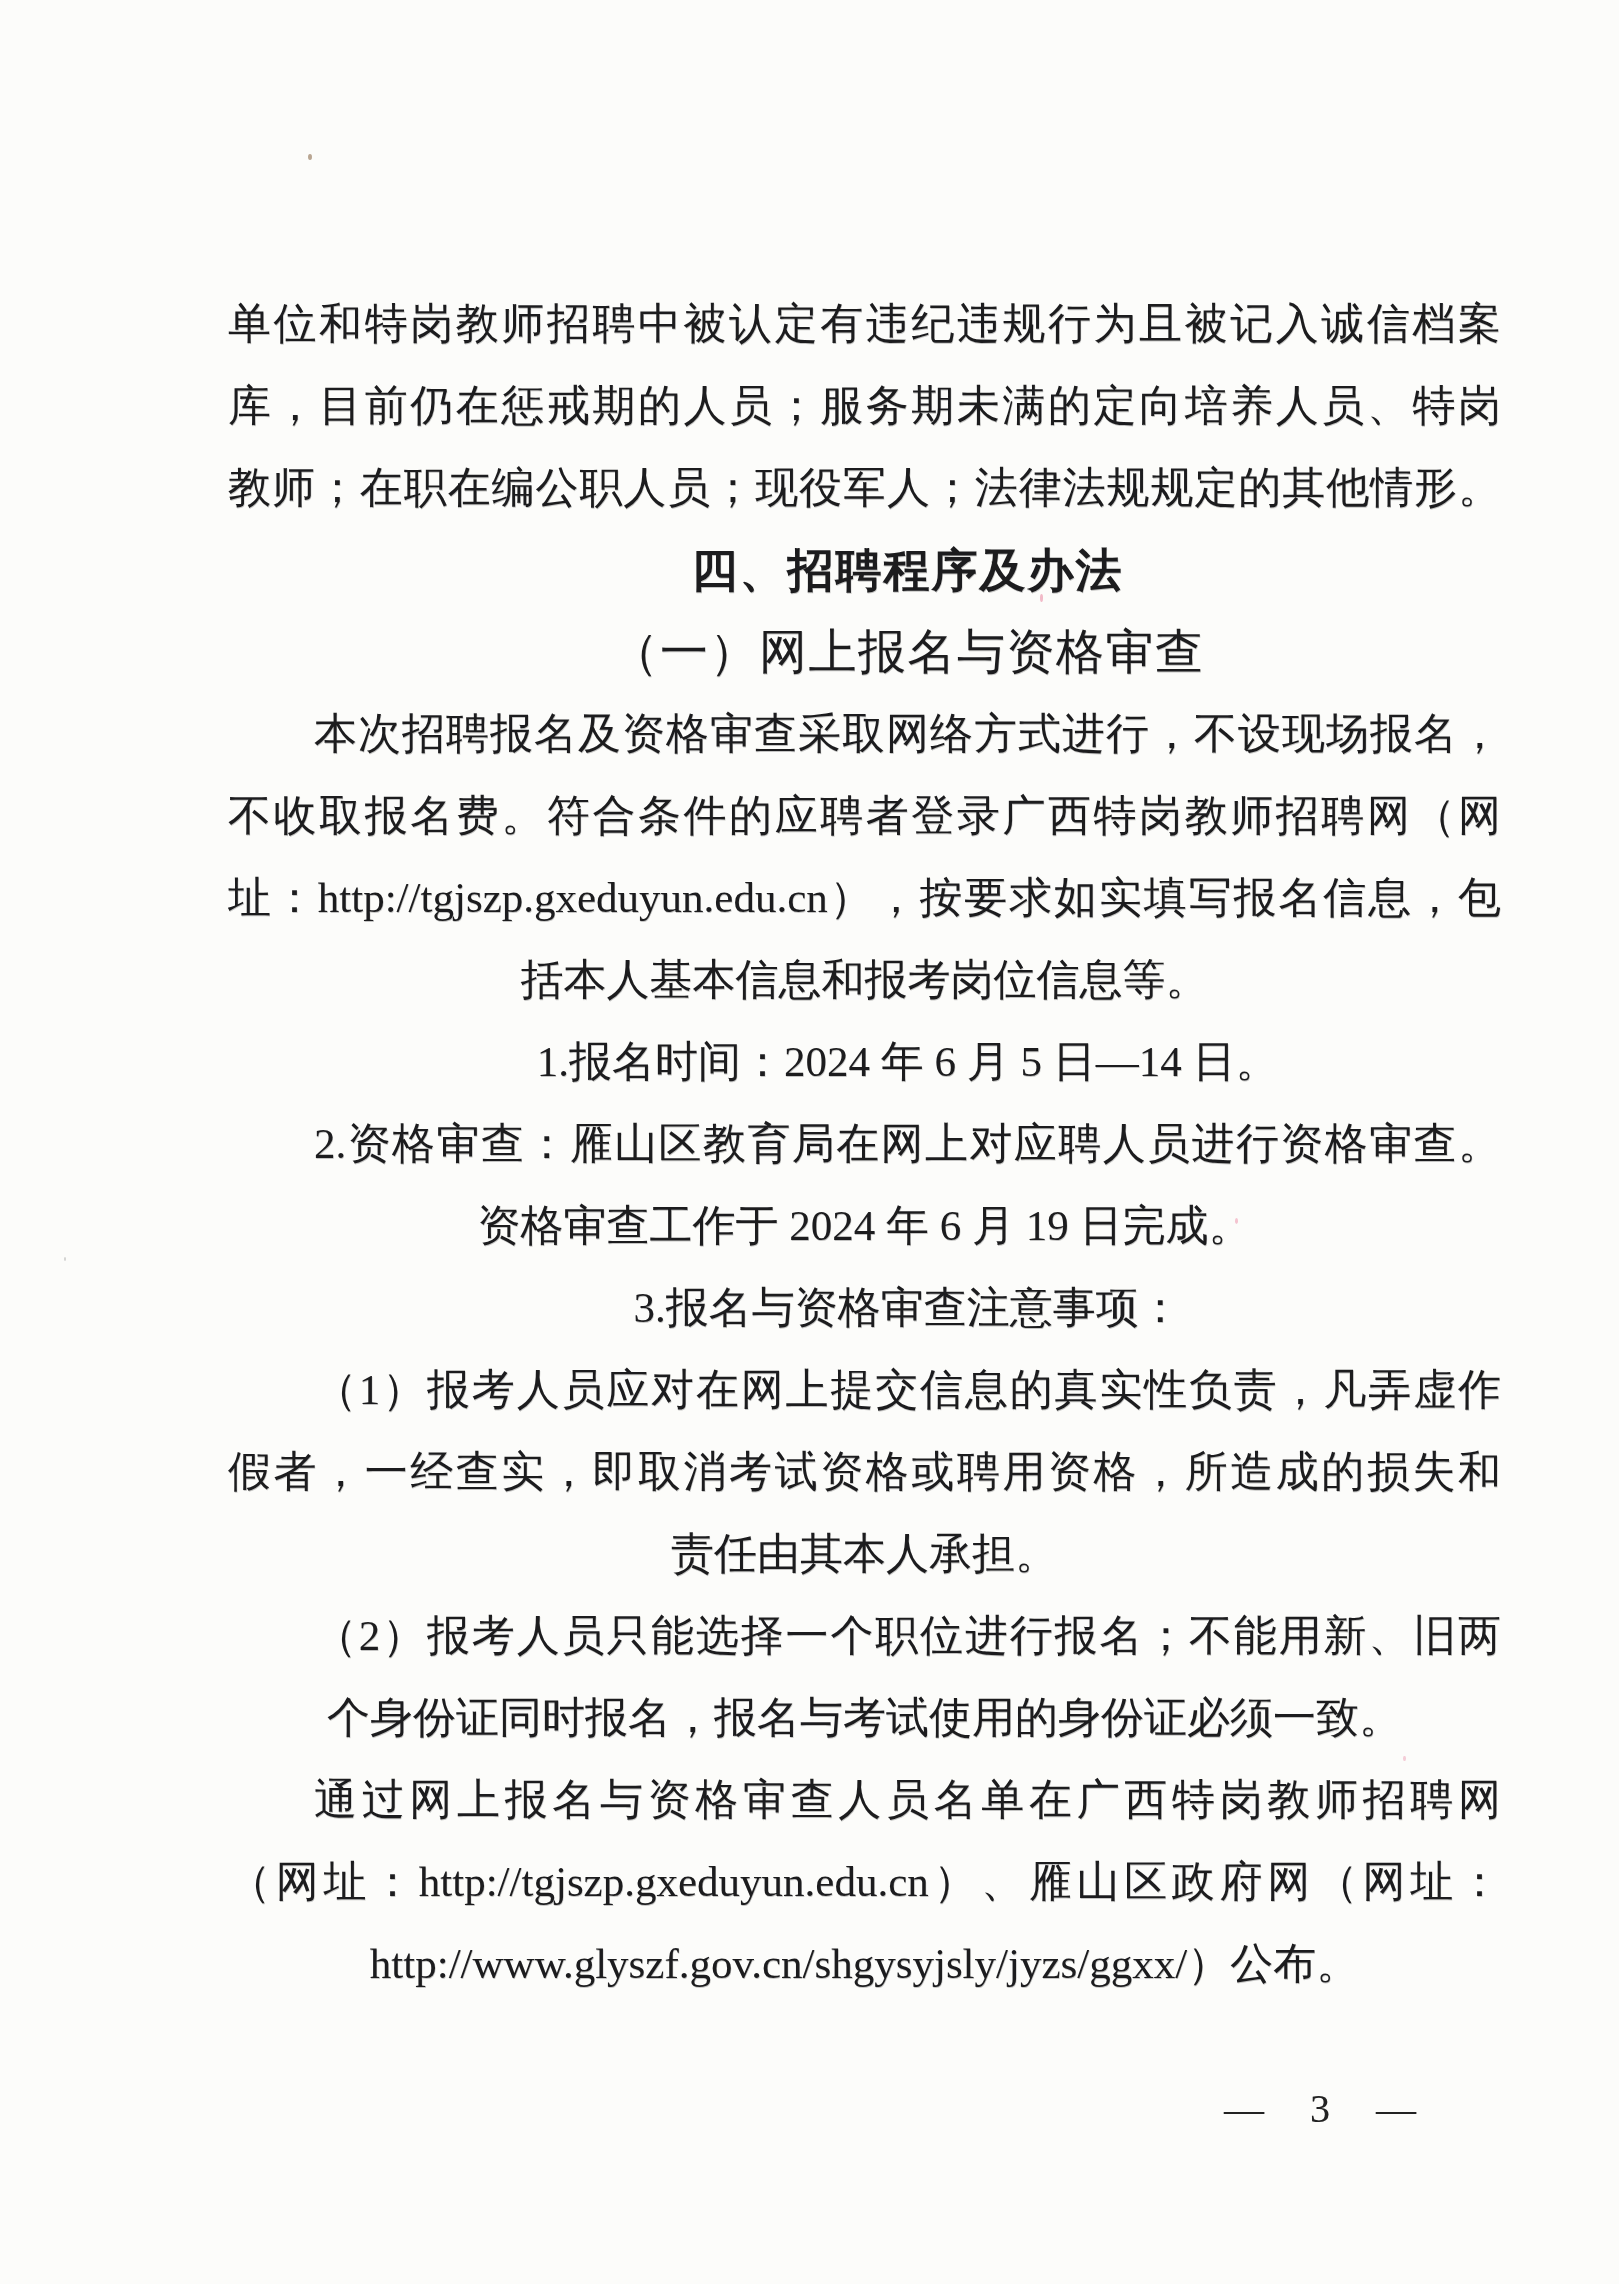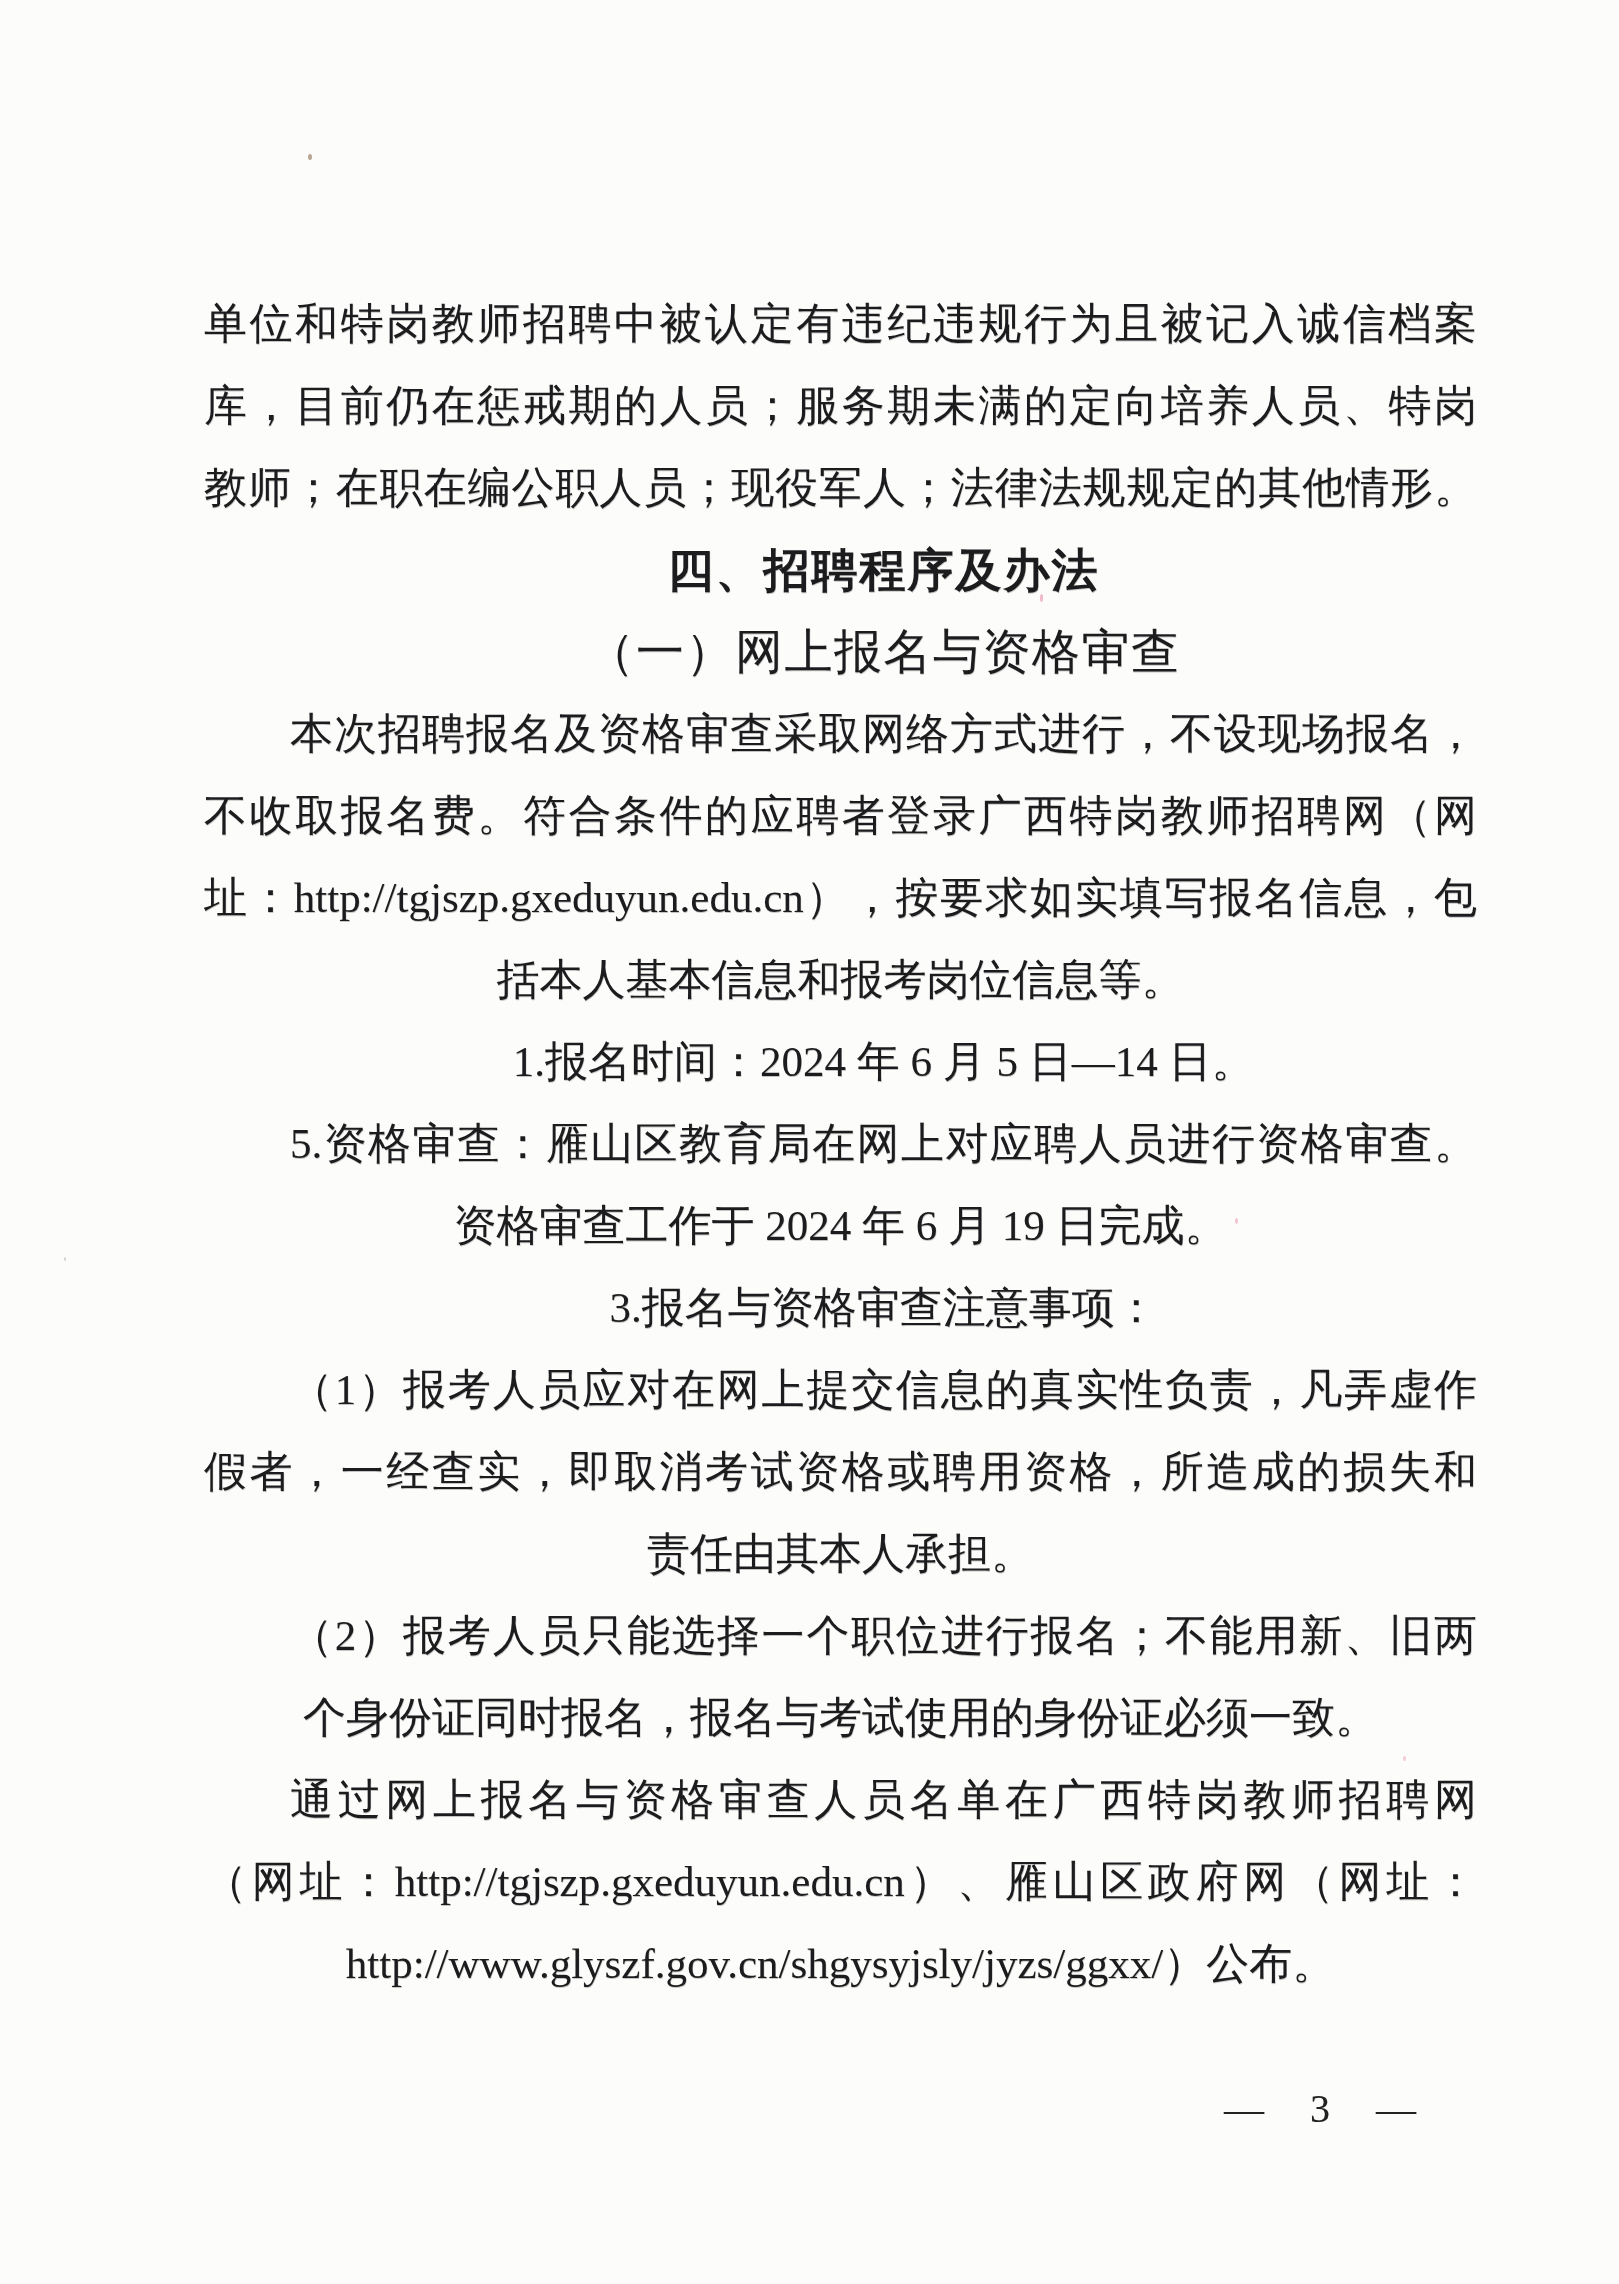--- a/index.html
+++ b/index.html
@@ -11,21 +11,21 @@
     position: relative;
     width: 1619px;
     height: 2284px;
     background: var(--paper, #fcfcfa);
     overflow: hidden;
     font-family: "Liberation Serif", "DejaVu Serif", serif;
     color: var(--ink, #1c1c1e);
   }
   .content {
     position: absolute;
-    left: 204px;
+    left: 228px;
     top: 283px;
     width: 1273px;
   }
   .l {
     height: 82px;
     line-height: 82px;
     font-size: 43px;
     white-space: nowrap;
     text-shadow: 0.5px 0.5px 0 rgba(0,0,0,0.22);
     text-align: center;
@@ -77,21 +77,21 @@
     <div class="l j">单位和特岗教师招聘中被认定有违纪违规行为且被记入诚信档案</div>
     <div class="l j">库，目前仍在惩戒期的人员；服务期未满的定向培养人员、特岗</div>
     <div class="l j">教师；在职在编公职人员；现役军人；法律法规规定的其他情形。</div>
     <div class="l ind head">四、招聘程序及办法</div>
     <div class="l ind kai">（一）网上报名与资格审查</div>
     <div class="l ind j">本次招聘报名及资格审查采取网络方式进行，不设现场报名，</div>
     <div class="l j">不收取报名费。符合条件的应聘者登录广西特岗教师招聘网（网</div>
     <div class="l j">址：http://tgjszp.gxeduyun.edu.cn），按要求如实填写报名信息，包</div>
     <div class="l">括本人基本信息和报考岗位信息等。</div>
     <div class="l ind">1.报名时间：2024 年 6 月 5 日—14 日。</div>
-    <div class="l ind j">5.资格审查：雁山区教育局在网上对应聘人员进行资格审查。</div>
+    <div class="l ind j">2.资格审查：雁山区教育局在网上对应聘人员进行资格审查。</div>
     <div class="l">资格审查工作于 2024 年 6 月 19 日完成。</div>
     <div class="l ind">3.报名与资格审查注意事项：</div>
     <div class="l ind j">（1）报考人员应对在网上提交信息的真实性负责，凡弄虚作</div>
     <div class="l j">假者，一经查实，即取消考试资格或聘用资格，所造成的损失和</div>
     <div class="l">责任由其本人承担。</div>
     <div class="l ind j">（2）报考人员只能选择一个职位进行报名；不能用新、旧两</div>
     <div class="l">个身份证同时报名，报名与考试使用的身份证必须一致。</div>
     <div class="l ind j">通过网上报名与资格审查人员名单在广西特岗教师招聘网</div>
     <div class="l j">（网址：http://tgjszp.gxeduyun.edu.cn）、雁山区政府网（网址：</div>
     <div class="l">http://www.glyszf.gov.cn/shgysyjsly/jyzs/ggxx/）公布。</div>

